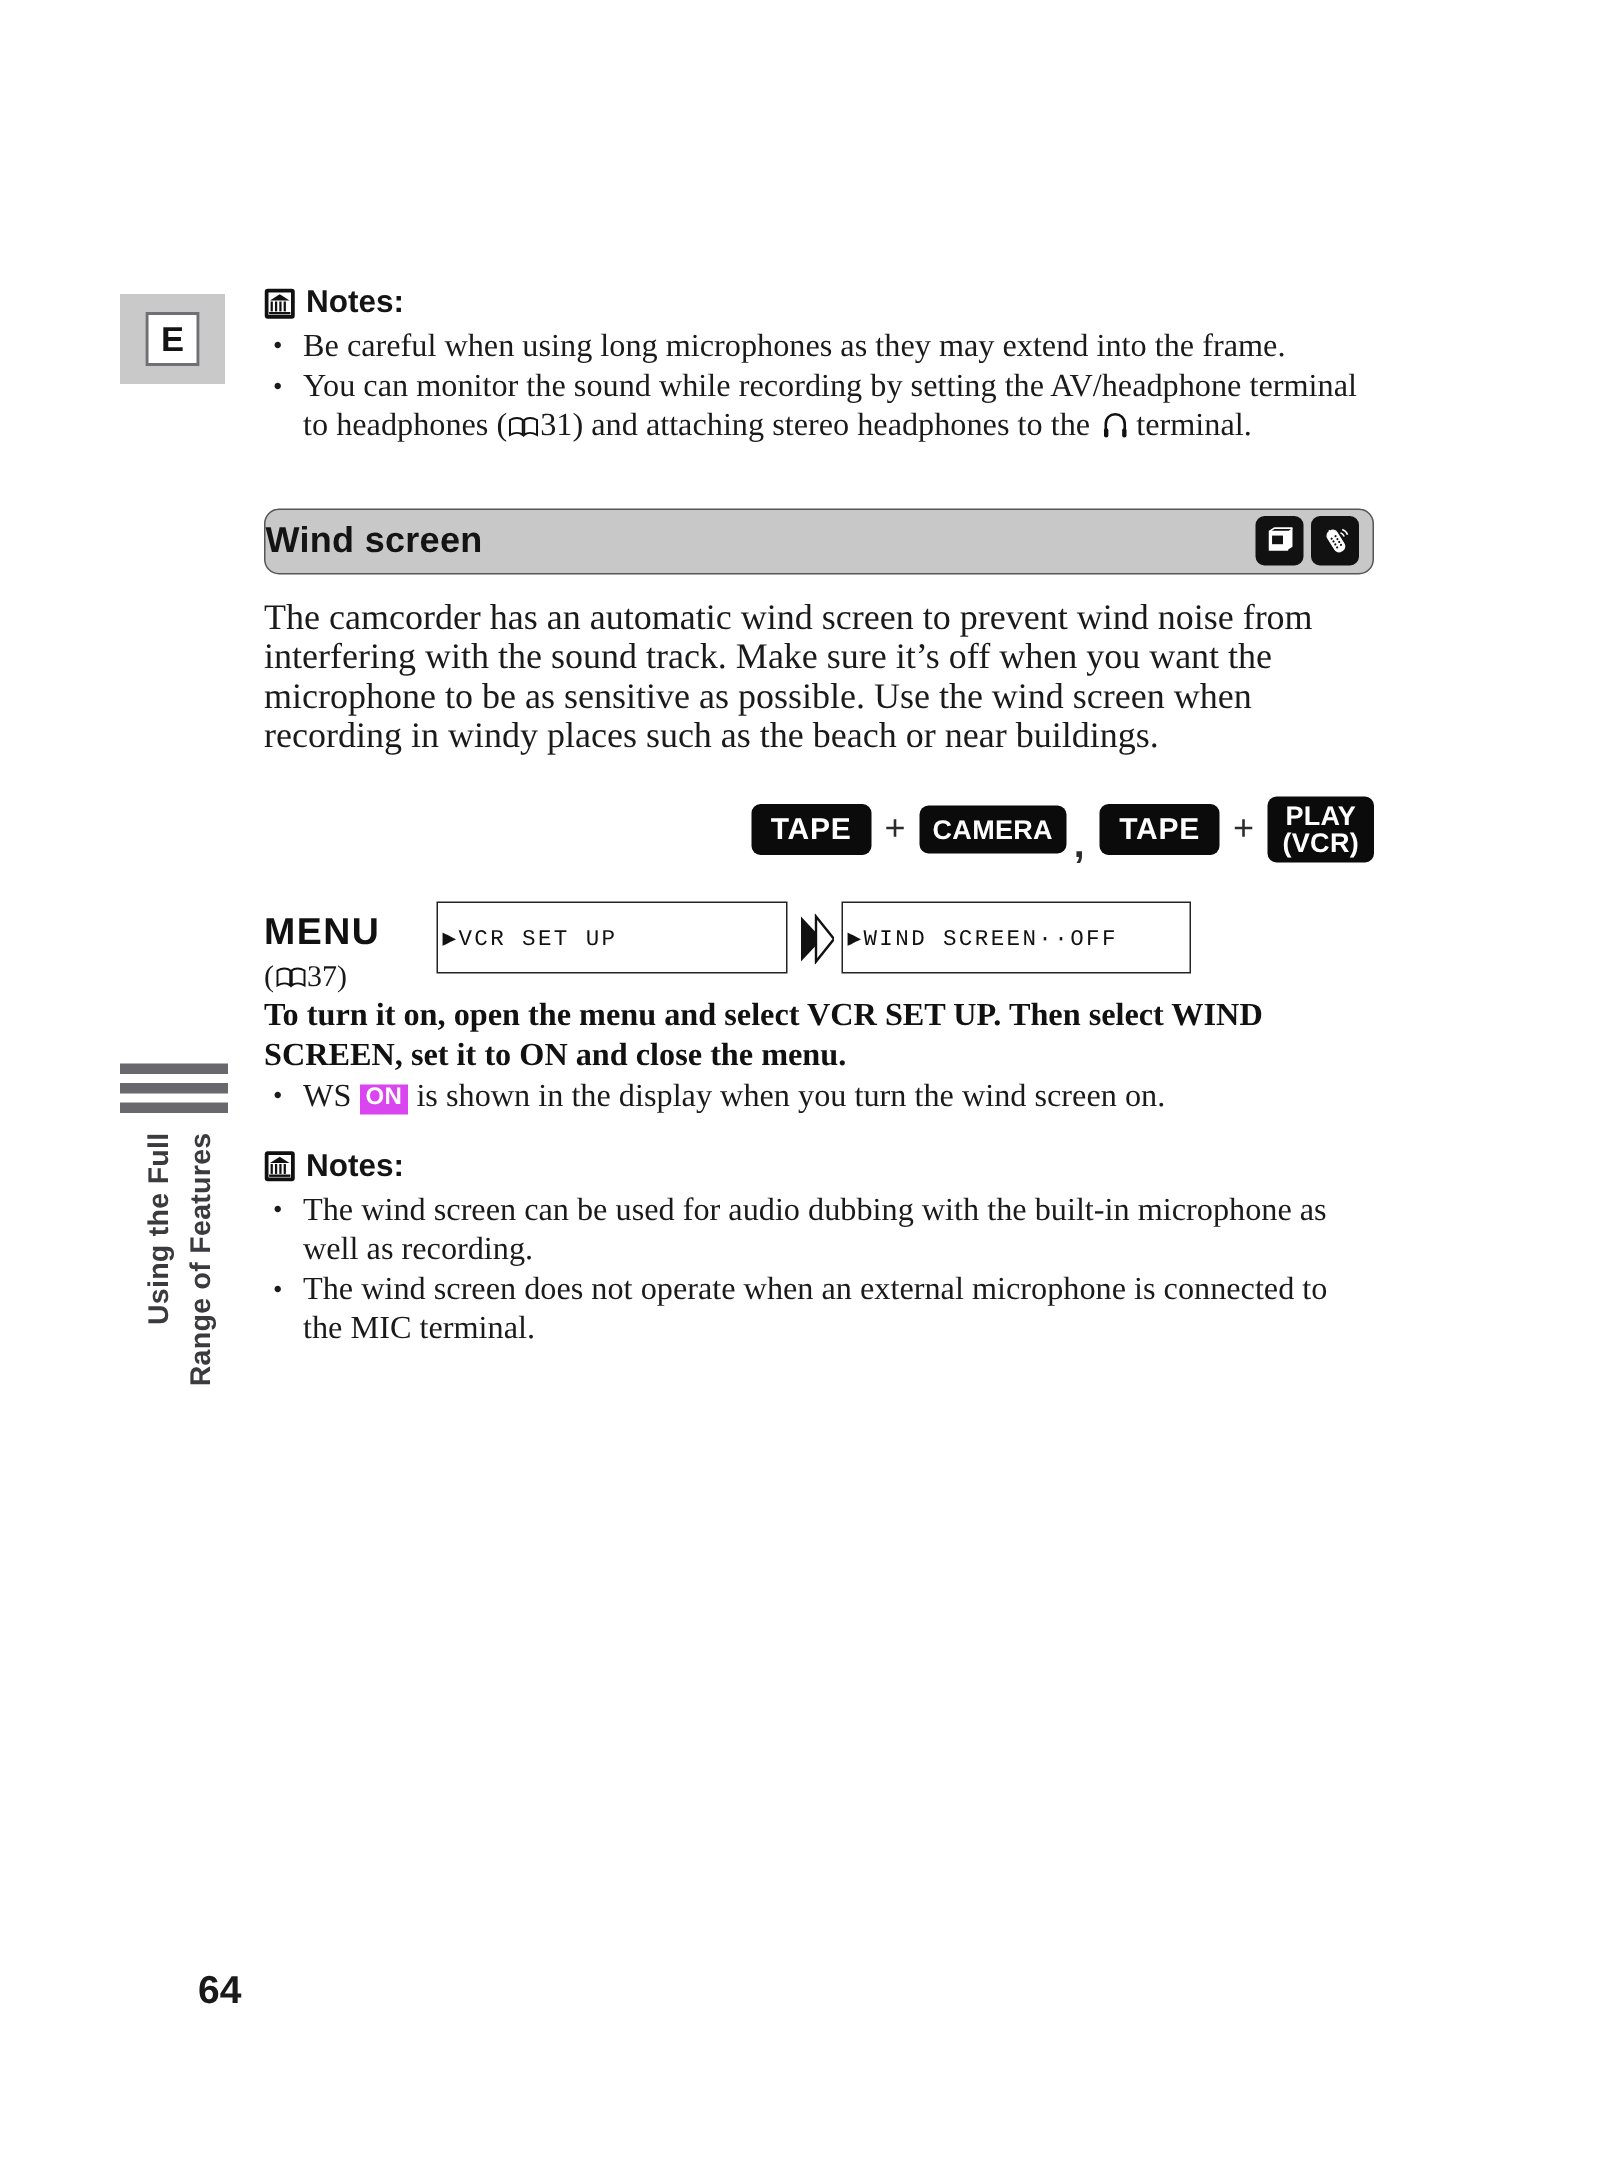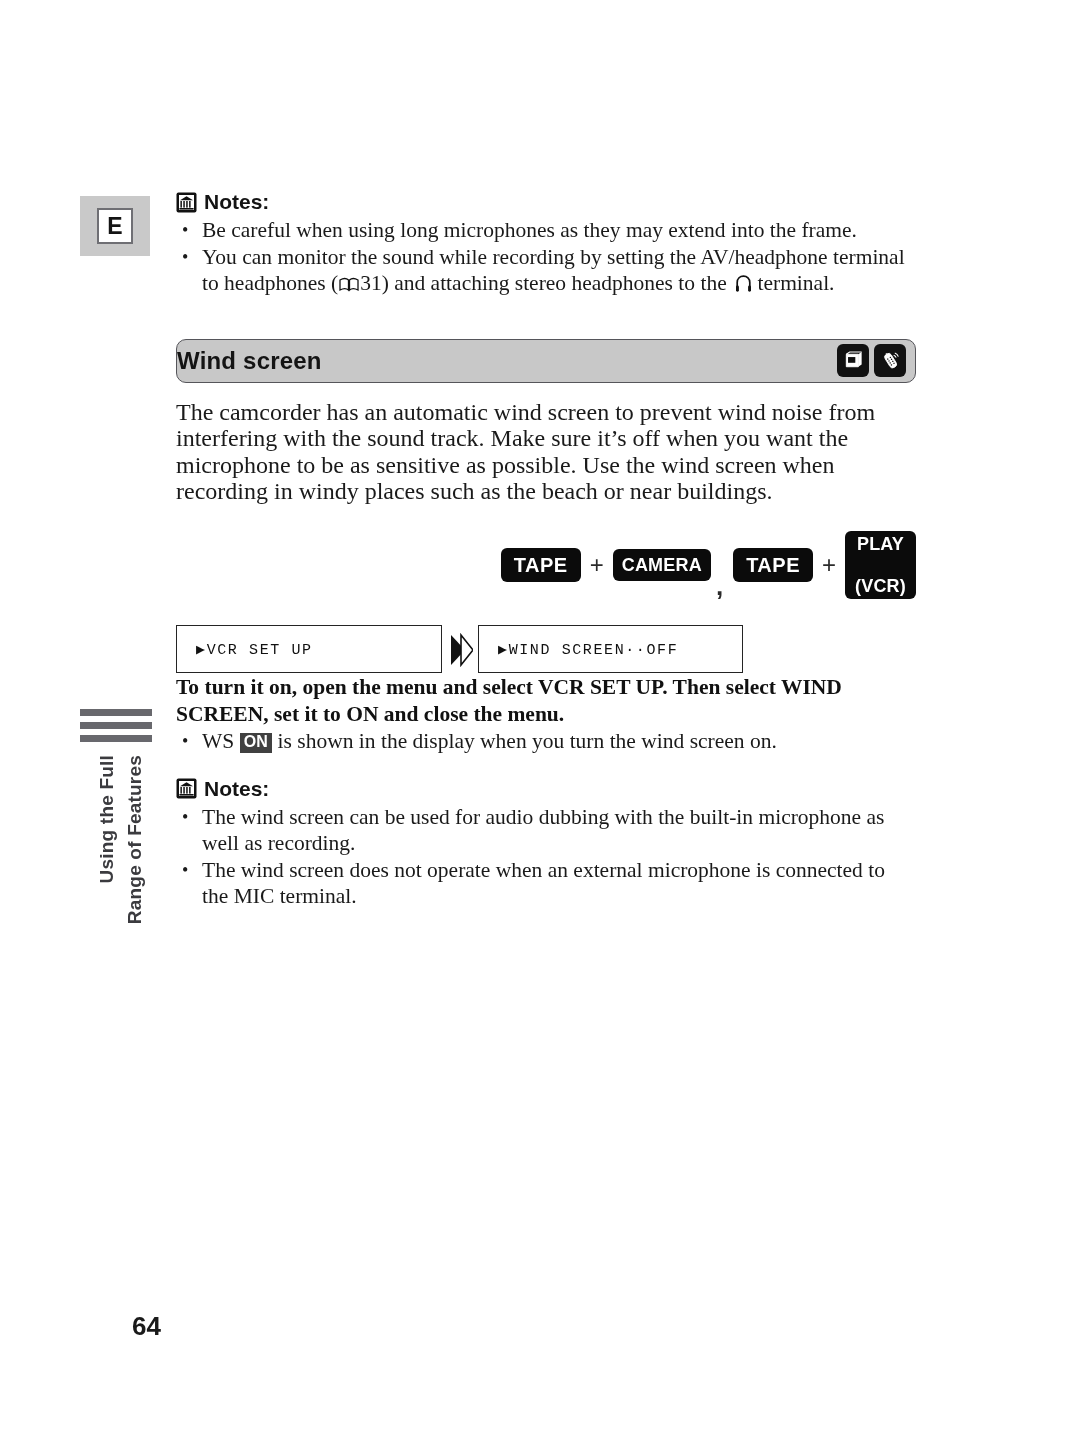--- a/index.html
+++ b/index.html
@@ -200,21 +200,21 @@
     font-family: "Liberation Sans", sans-serif;
     font-weight: bold;
     display: flex;
     align-items: center;
     justify-content: center;
     text-align: center;
     line-height: 1.02;
   }
   .chip.wide   { padding: 7px 13px; font-size: 20px; letter-spacing: 0.5px; }
   .chip.narrow { padding: 7px 9px;  font-size: 18px; letter-spacing: 0.2px; }
-  .chip.two    { padding: 4px 10px; font-size: 18px; letter-spacing: 0.2px; flex-direction: column; gap: 24px; }
+  .chip.two    { padding: 4px 10px; font-size: 18px; letter-spacing: 0.2px; flex-direction: column; }
   .plus {
     font-family: "Liberation Sans", sans-serif;
     font-size: 24px;
     color: #2b2b2b;
     margin: 0 9px;
   }
   .comma {
     font-family: "Liberation Sans", sans-serif;
     font-weight: bold;
     font-size: 26px;
@@ -246,21 +246,21 @@
     font-size: 20px;
     margin-top: 4px;
     white-space: nowrap;
   }
   .menu-box {
     border: 1.5px solid #242424;
     background: #ffffff;
     height: 46px;
     display: flex;
     align-items: center;
-    padding: 0 19px;
+    padding: 0 3px;
     font-family: "Liberation Mono", monospace;
     font-size: 15px;
     letter-spacing: 1.6px;
     color: #111111;
     white-space: pre;
   }
   .menu-box.b1 { width: 226px; }
   .menu-box.b2 { width: 225px; }
   .arrow-sep {
     width: 36px;
@@ -272,21 +272,21 @@
 
   
   .instruction {
     font-weight: bold;
     font-size: 21.5px;
     line-height: 27px;
     color: #111111;
   }
   .onbox {
     display: inline-block;
-    background: #404040;
+    background: #d946ef;
     color: #ffffff;
     font-family: "Liberation Sans", sans-serif;
     font-weight: bold;
     font-size: 16px;
     padding: 1px 4px 2px 4px;
     line-height: 1.05;
     vertical-align: 1px;
     letter-spacing: 0.3px;
   }
 
@@ -399,20 +399,27 @@
       <span class="comma">,</span>
       <span class="chip wide">TAPE</span>
       <span class="plus">+</span>
       <span class="chip two">
         <span>PLAY</span>
         <span>(VCR)</span>
       </span>
     </div>
 
     <div class="menu-row">
+      <div class="menu-label">
+        <div class="menu-word">MENU</div>
+        <div class="menu-ref"><span>(</span><span class="pageref"><svg viewBox="0 0 20 15" width="20" height="15">
+                <path d="M1 3 C4 1.2 7.5 1.2 9.5 3 L9.5 13 C7.5 11.3 4 11.3 1 13 Z" fill="#fff" stroke="#111" stroke-width="1.3"></path>
+                <path d="M19 3 C16 1.2 12.5 1.2 10.5 3 L10.5 13 C12.5 11.3 16 11.3 19 13 Z" fill="#fff" stroke="#111" stroke-width="1.3"></path>
+              </svg></span><span>37</span><span>)</span></div>
+      </div>
       <div class="menu-box b1">▶VCR SET UP</div>
       <div class="arrow-sep">
         <svg viewBox="0 0 26 34" width="26" height="34">
           <path d="M4 2 L18 17 L4 32 Z" fill="#111"></path>
           <path d="M14 2 L26 17 L14 32 Z" fill="#fff" stroke="#111" stroke-width="1.6"></path>
         </svg>
       </div>
       <div class="menu-box b2">▶WIND SCREEN··OFF</div>
     </div>
 

